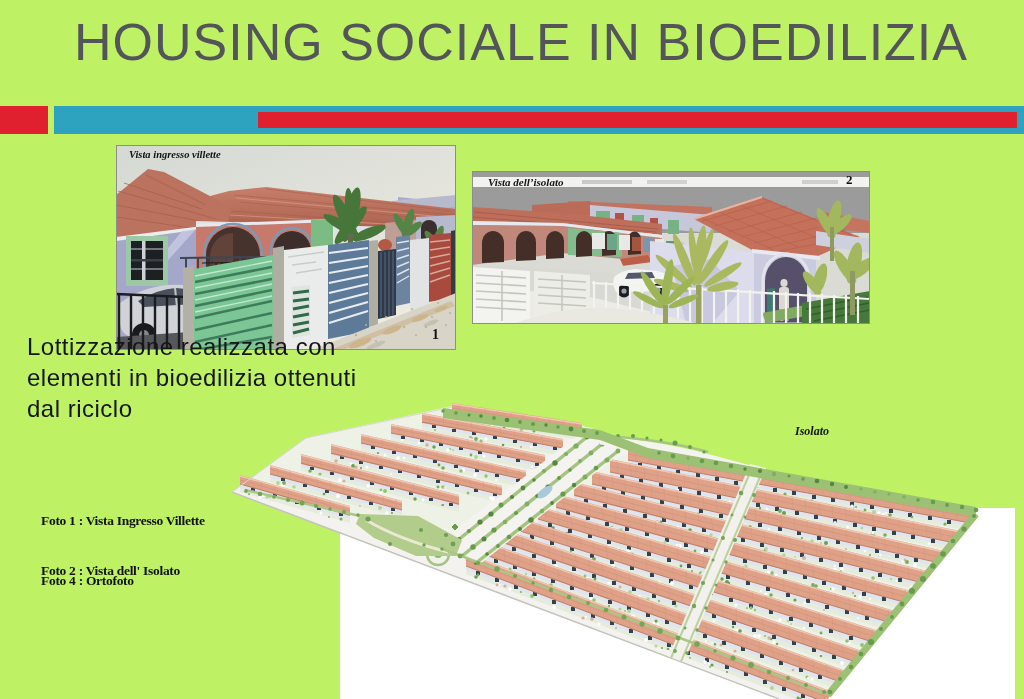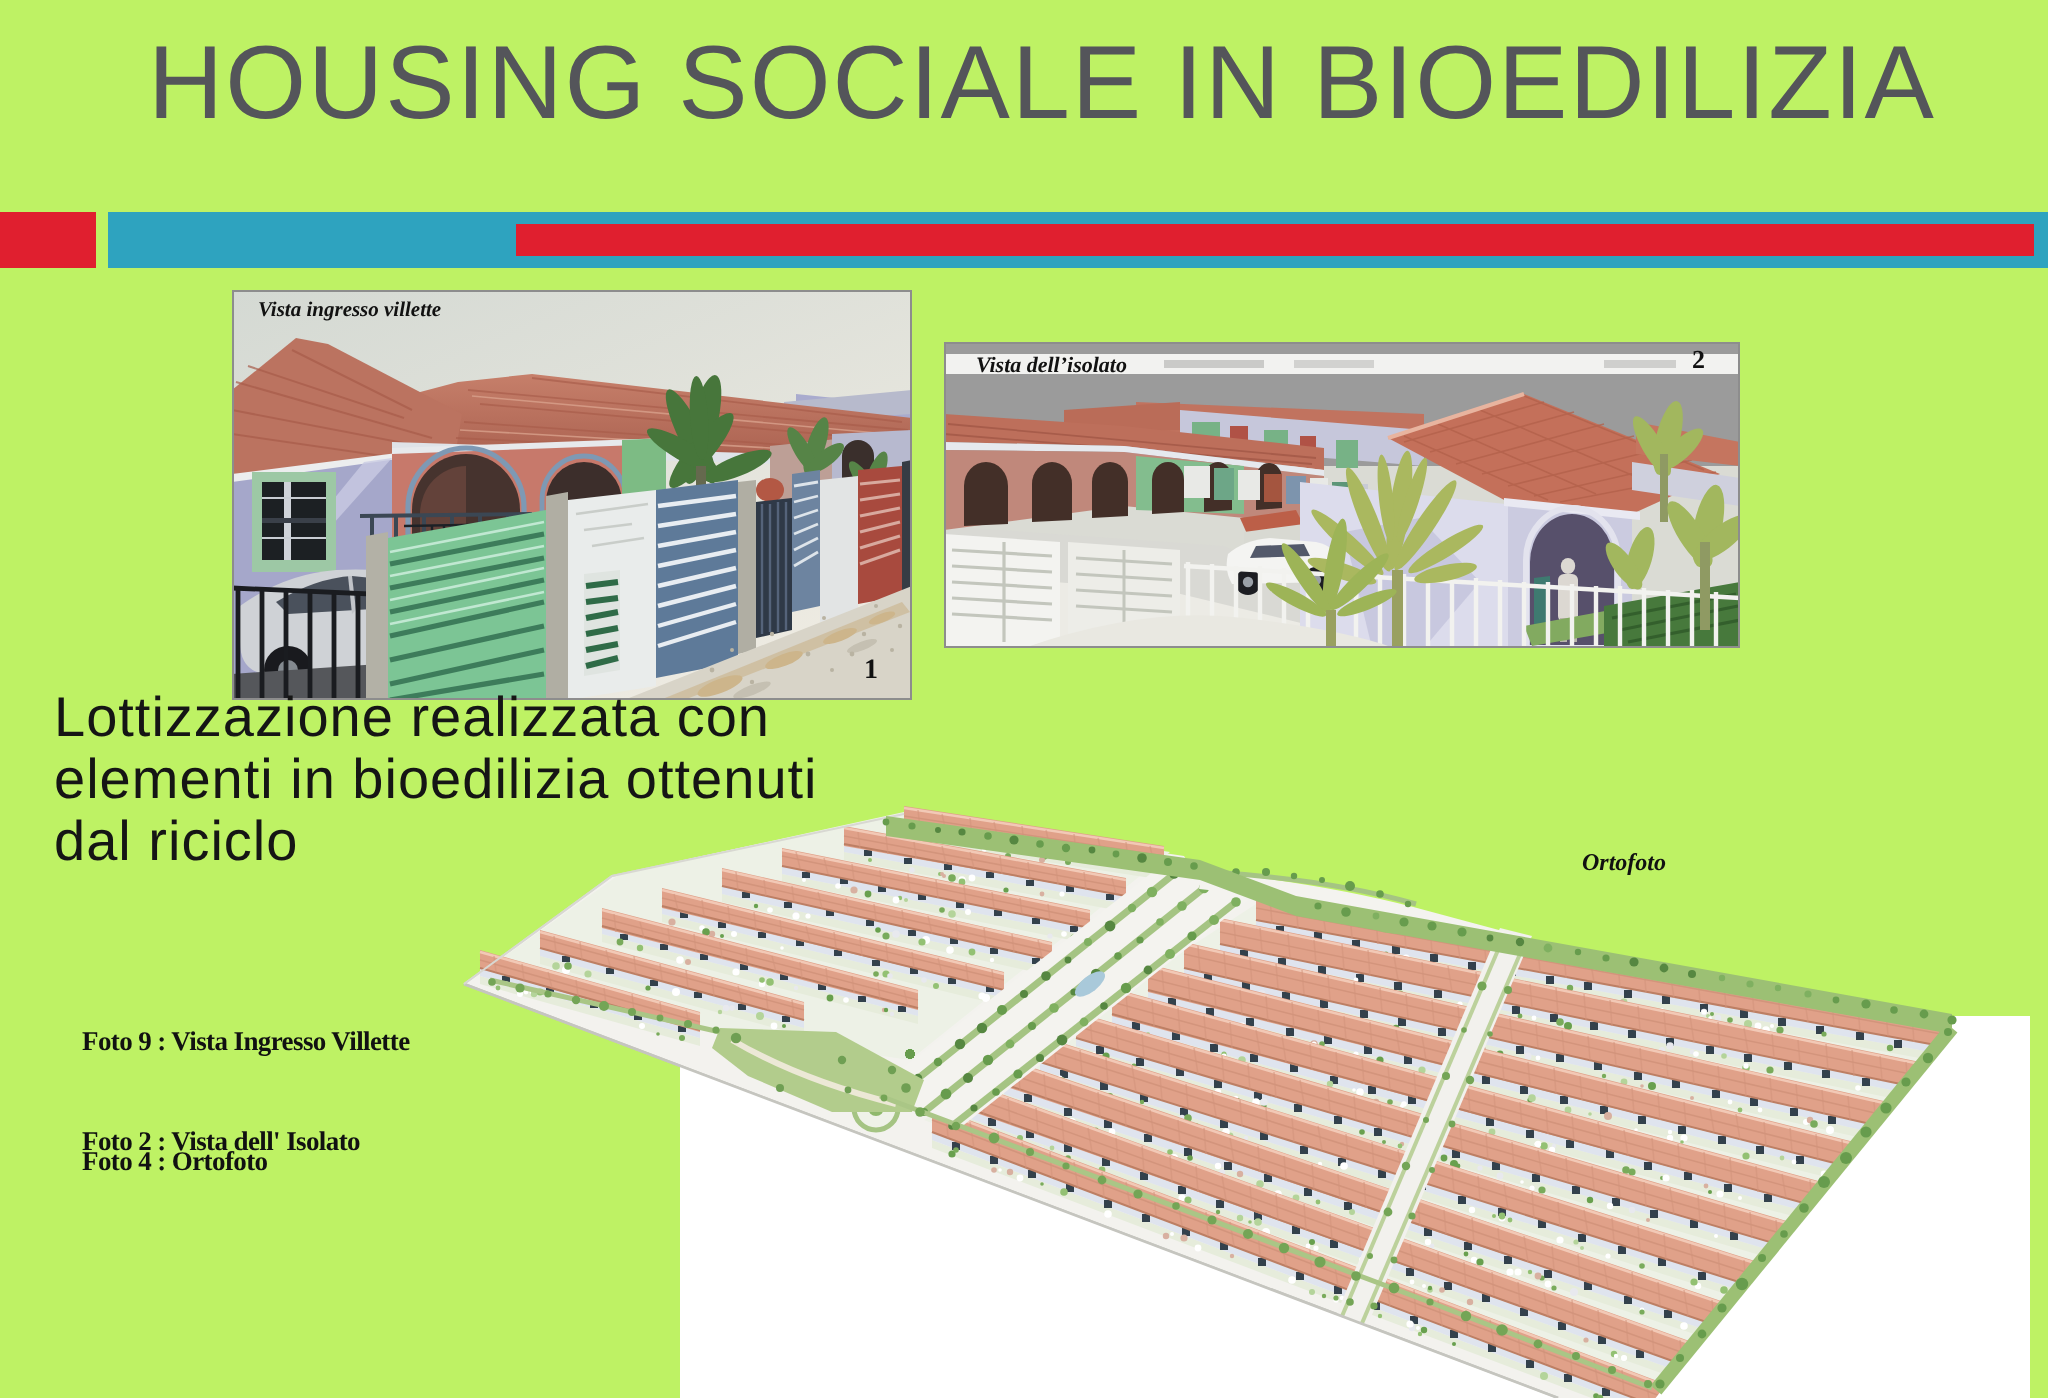--- a/index.html
+++ b/index.html
@@ -488,23 +488,23 @@
     <rect x="175" y="9" width="40" height="4" fill="#d2d2d0"></rect>
     <rect x="330" y="9" width="36" height="4" fill="#cfcfcd"></rect>
 
     <text x="16" y="15" font-family="Liberation Serif,serif" font-weight="bold" font-style="italic" font-size="11" fill="#111">Vista dell’isolato</text>
 
     <text x="374" y="13" font-family="Liberation Serif,serif" font-weight="bold" font-size="13" fill="#111">2</text>
 
     <rect x="0.5" y="0.5" width="397" height="152" fill="none" stroke="#8d8d8d" stroke-width="1"></rect>
   </svg>
 
-  <div class="abs" style="left:27px;top:343px;font-size:28px;color:#151515;letter-spacing:0.5px;line-height:31px">Lottizzazione realizzata con<br>elementi in bioedilizia ottenuti<br>dal riciclo</div>
-
-  <div class="abs serifb" style="left:41px;top:513px;font-size:13.5px;letter-spacing:-0.3px">Foto 9 : Vista Ingresso Villette</div>
+  <div class="abs" style="left:27px;top:331px;font-size:24px;color:#151515;letter-spacing:0.5px;line-height:31px">Lottizzazione realizzata con<br>elementi in bioedilizia ottenuti<br>dal riciclo</div>
+
+  <div class="abs serifb" style="left:41px;top:513px;font-size:13.5px;letter-spacing:-0.3px">Foto 1 : Vista Ingresso Villette</div>
   <div class="abs serifb" style="left:41px;top:563px;font-size:13.5px;letter-spacing:-0.3px">Foto 2 : Vista dell' Isolato</div>
   <div class="abs serifb" style="left:41px;top:573px;font-size:13.5px;letter-spacing:-0.3px">Foto 4 : Ortofoto</div>
 
   <svg class="abs" style="left:195px;top:398px" width="820" height="301" viewBox="0 0 820 301" id="ortho">
 
 <polygon points="37,94 111,40 257,9 397,30 405,42 453,54 781,114 631,301 584,301" fill="#f3f2ee"></polygon>
 <polyline points="37,94 584,301" fill="none" stroke="#c5c5bf" stroke-width="1.3"></polyline>
 <polyline points="37,94 111,40 257,9" fill="none" stroke="#d8d8d2" stroke-width="1"></polyline>
 
 <polygon points="45,89 115,39 257,8 390,28 260,132 170,119" fill="#edf1e6"></polygon>
@@ -1899,14 +1899,14 @@
 <circle cx="574" cy="274" r="2.2" fill="#74a556"></circle>
 <circle cx="260" cy="129" r="2.3" fill="#679c4d"></circle>
 <circle cx="593" cy="280" r="2.0" fill="#74a556"></circle>
 <circle cx="260" cy="129" r="2.3" fill="#679c4d"></circle>
 <circle cx="611" cy="287" r="2.0" fill="#74a556"></circle>
 <circle cx="260" cy="129" r="2.3" fill="#679c4d"></circle>
 <circle cx="629" cy="294" r="2.0" fill="#74a556"></circle>
 <circle cx="260" cy="129" r="2.3" fill="#679c4d"></circle>
   </svg>
 
-  <div class="abs serifb" style="left:762px;top:424px;width:100px;text-align:center;font-style:italic;font-size:12px">Ortofoto</div>
+  <div class="abs serifb" style="left:762px;top:424px;width:100px;text-align:center;font-style:italic;font-size:12px">Isolato</div>
 </div>
 
 </body></html>

